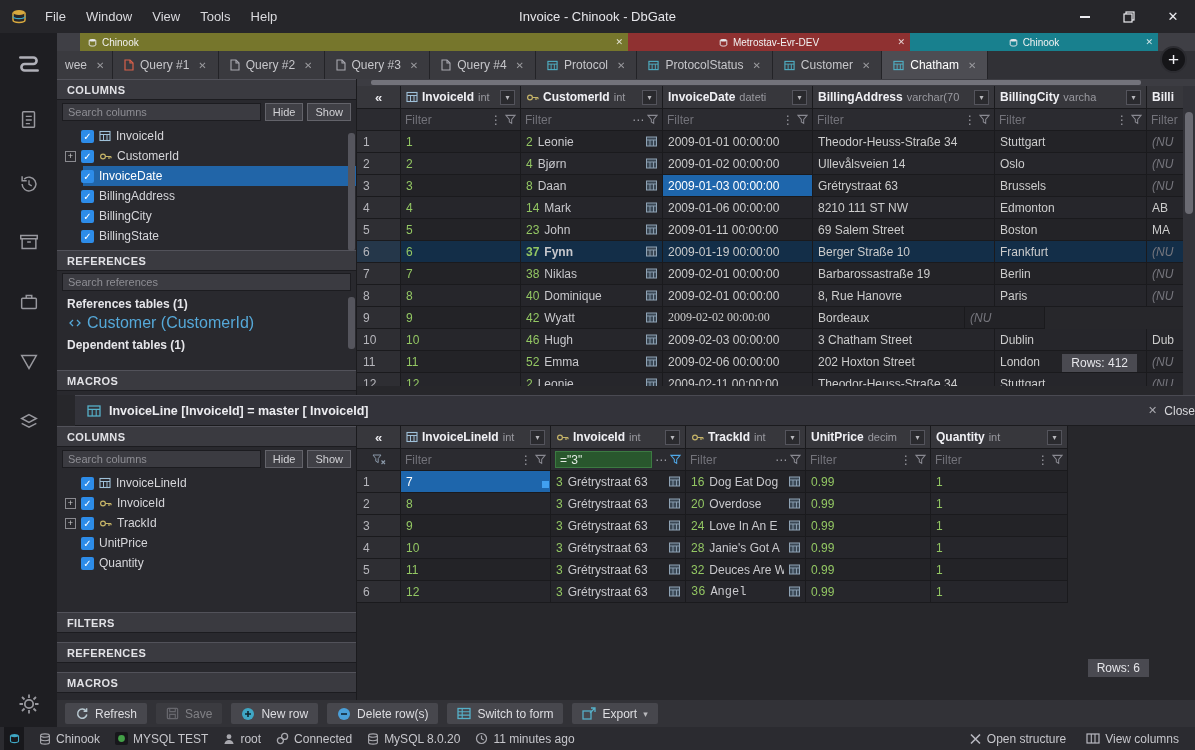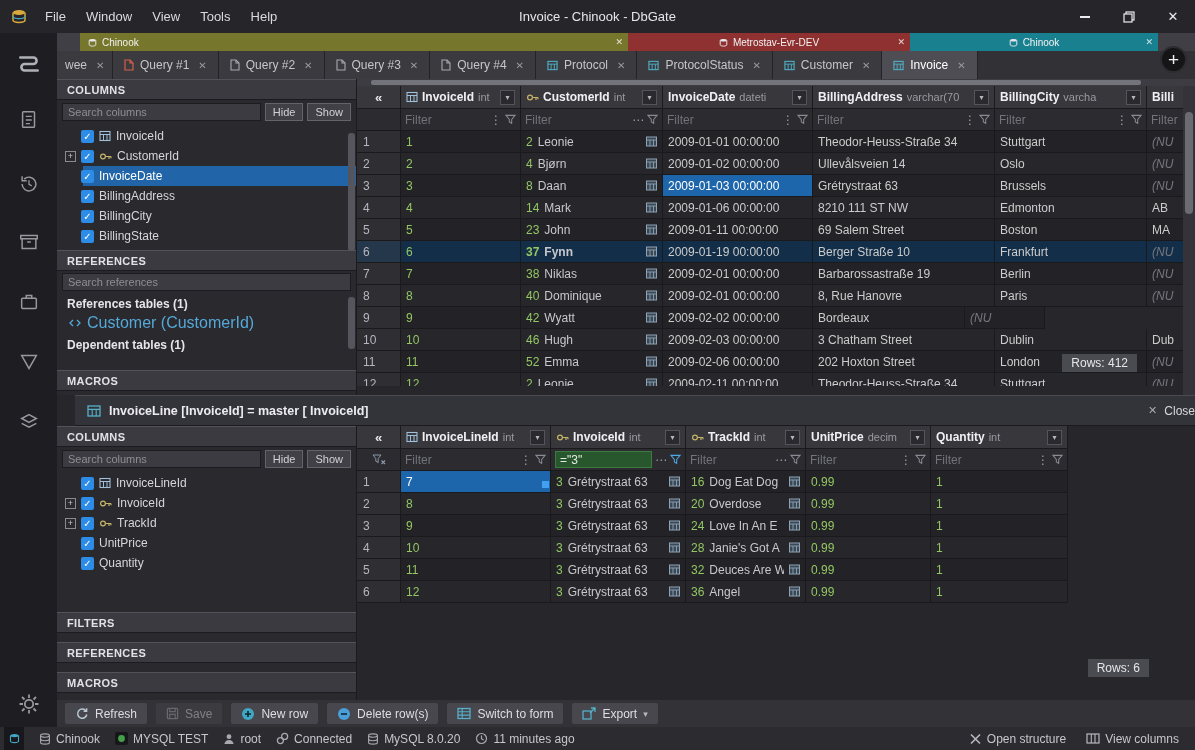--- a/index.html
+++ b/index.html
@@ -259,21 +259,21 @@
         <span class="t-label">Customer</span>
         <span class="t-close">✕</span>
       </div>
       <div class="tab active">
         <span style="display: flex; align-items: center;">
           <svg width="11" height="11" viewBox="0 0 12 12">
             <rect x="1" y="1.5" width="10" height="9" fill="none" stroke="#4fb0c6" stroke-width="1.2"></rect>
             <path d="M1 4.5h10M4.5 4.5v6M8 4.5v6" stroke="#4fb0c6" stroke-width="1"></path>
           </svg>
         </span>
-        <span class="t-label">Invoice</span>
+        <span class="t-label">Chatham</span>
         <span class="t-close">✕</span>
       </div>
     </div>
   <div class="newtab">
       <span>+</span>
     </div>
 
   <div class="rail">
       <div class="rail-ic" style="top: 10px;">
         <svg width="26" height="26" viewBox="0 0 24 24">
@@ -729,21 +729,21 @@
           <div class="dc" style="width: 142px;">
             <span class="num">42</span>
             <span class="reflabel">Wyatt</span>
             <span class="linkic">
               <svg width="11" height="11" viewBox="0 0 11 11">
                 <rect x="0.5" y="1" width="10" height="9" fill="#3a4754" stroke="#8fa3b5" stroke-width="1"></rect>
                 <path d="M0.5 4h10M4 4v6M7.5 4v6" stroke="#8fa3b5" stroke-width="0.9"></path>
               </svg>
             </span>
           </div>
-          <div class="dc" style="width: 150px;">
+          <div class="dc" style="width: 150px; font-family: Liberation Serif, serif;">
             <span class="">2009-02-02 00:00:00</span>
           </div>
           <div class="dc" style="width: 152px;">
             <span class="">Bordeaux</span>
           </div>
           <div class="dc" style="width: 80px;">
             <span class="nullv">(NU</span>
           </div>
         </div>
         <div class="g-row alt">
@@ -1182,21 +1182,21 @@
           <div class="dc" style="width: 135px;">
             <span class="num">3</span>
             <span class="reflabel">Grétrystraat 63</span>
             <span class="linkic">
               <svg width="11" height="11" viewBox="0 0 11 11">
                 <rect x="0.5" y="1" width="10" height="9" fill="#3a4754" stroke="#8fa3b5" stroke-width="1"></rect>
                 <path d="M0.5 4h10M4 4v6M7.5 4v6" stroke="#8fa3b5" stroke-width="0.9"></path>
               </svg>
             </span>
           </div>
-          <div class="dc" style="width: 120px;">
+          <div class="dc" style="width: 120px; font-family: Liberation Mono, monospace;">
             <span class="num">36</span>
             <span class="reflabel">Angel</span>
             <span class="linkic">
               <svg width="11" height="11" viewBox="0 0 11 11">
                 <rect x="0.5" y="1" width="10" height="9" fill="#3a4754" stroke="#8fa3b5" stroke-width="1"></rect>
                 <path d="M0.5 4h10M4 4v6M7.5 4v6" stroke="#8fa3b5" stroke-width="0.9"></path>
               </svg>
             </span>
           </div>
           <div class="dc" style="width: 125px;">

